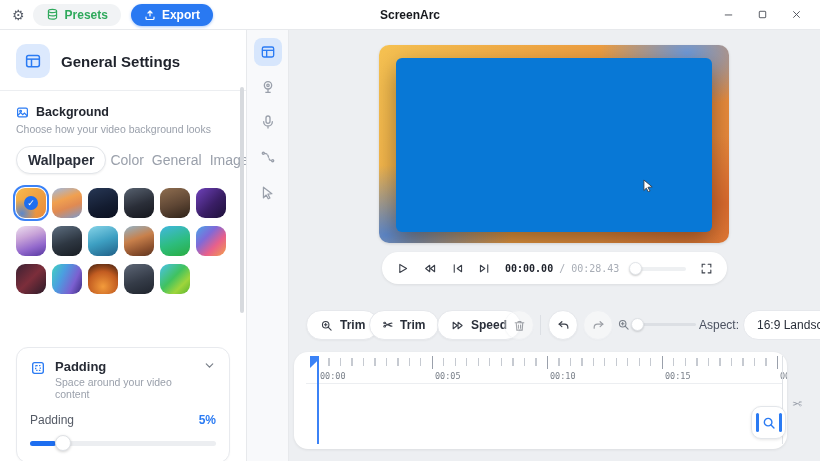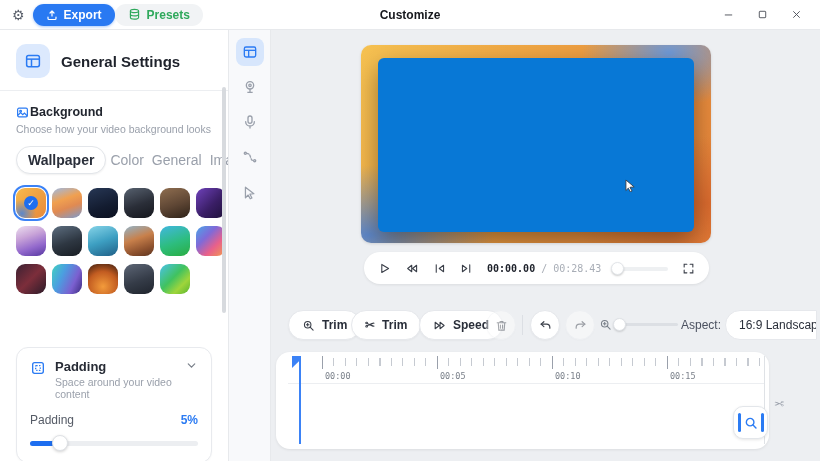--- a/index.html
+++ b/index.html
@@ -14,29 +14,29 @@
   .pill.presets { background:#f1f3f5; color:#2fa95c; margin-right:10px; }
   .pill.export { background:#2979f2; color:#ffffff; box-shadow:0 1px 3px rgba(41,121,242,.4); }
   .win-title { position:absolute; left:50%; top:50%; transform:translate(-50%,-50%); font-size:12px; font-weight:600; color:#16181d; }
   .win-controls { margin-left:auto; display:flex; align-items:center; gap:14px; color:#4a4f58; padding-right:6px; }
   .win-controls .wbtn { width:20px; height:20px; display:flex; align-items:center; justify-content:center; cursor:pointer; }
 
   
   .app-body { display:flex; height:431px; }
 
   
-  .sidebar { width:229px; background:#ffffff; border-right:1px solid #e7e9ec; position:relative; overflow:hidden; flex:none; }
+  .sidebar { width:247px; background:#ffffff; border-right:1px solid #e7e9ec; position:relative; overflow:hidden; flex:none; }
   .sb-scrollbar { position:absolute; right:2px; top:57px; width:4px; height:226px; background:#d7dade; border-radius:2px; }
   .sb-header { display:flex; align-items:center; gap:11px; padding:14px 16px 12px; }
   .sb-header .hicon { width:34px; height:34px; border-radius:10px; background:#dce9fd; color:#2b7bf3; display:flex; align-items:center; justify-content:center; flex:none; }
   .sb-header h1 { font-size:15px; font-weight:700; color:#1e222b; }
   .sb-header p { font-size:11px; color:#8b919c; margin-top:2px; }
   .sb-divider { height:1px; background:#eceef1; }
   .section { padding:14px 16px 0; }
-  .sec-label { display:flex; align-items:center; gap:1px; font-size:12.5px; font-weight:700; color:#22262f; }
+  .sec-label { display:flex; align-items:center; gap:7px; font-size:12.5px; font-weight:700; color:#22262f; }
   .sec-label .sicon { color:#2b7bf3; }
   .sec-desc { font-size:10.5px; color:#9aa0ab; margin-top:4px; }
   .tabs { display:flex; align-items:center; justify-content:space-between; margin-top:11px; padding-right:6px; }
   .tab { font-size:14px; color:#9aa0ab; cursor:pointer; padding:5px 4px; }
   .tab.active { background:#ffffff; border:1px solid #e3e6ea; border-radius:16px; padding:5px 11px; color:#2a2f3a; font-weight:600; box-shadow:0 1px 2px rgba(0,0,0,.06); }
   .wp-grid { display:grid; grid-template-columns:repeat(6,30px); gap:8px 6px; margin-top:14px; }
   .wp { width:30px; height:30px; border-radius:9px; cursor:pointer; position:relative; background:#ccc; }
   .wp.selected { outline:2px solid #3b82f6; outline-offset:1px; }
   .wp.selected .chk { position:absolute; left:50%; top:50%; transform:translate(-50%,-50%); width:14px; height:14px; border-radius:50%; background:#1d6ef0; color:#fff; font-size:9px; display:flex; align-items:center; justify-content:center; }
   .card { margin:0 16px; border:1px solid #e8eaee; border-radius:12px; background:#fff; padding:11px 13px; box-shadow:0 1px 2px rgba(0,0,0,.03); }
@@ -85,57 +85,57 @@
   .zslider { position:absolute; left:345px; top:13px; width:62px; height:3px; background:#dcdfe4; border-radius:2px; }
   .zslider .zthumb { position:absolute; top:-5px; width:13px; height:13px; border-radius:50%; background:#fff; border:1px solid #dfe2e6; box-shadow:0 1px 2px rgba(0,0,0,.15); transform:translateX(-6px); }
   .aspect-label { position:absolute; left:410px; top:8px; font-size:12px; color:#4b5160; }
   .aspect-dd { position:absolute; left:454px; top:0; width:92px; height:30px; background:#fff; border:1px solid #e6e8ec; border-radius:15px 0 0 15px; display:flex; align-items:center; padding:0 0 0 13px; font-size:12px; color:#2a2f3a; cursor:pointer; white-space:nowrap; overflow:hidden; }
 
   
   .timeline { position:absolute; left:5px; top:322px; width:493px; height:97px; background:#fff; border-radius:14px; box-shadow:0 1px 3px rgba(0,0,0,.08); overflow:hidden; }
   .tl-scissors { position:absolute; font-size:12px; color:#9aa0ab; cursor:pointer; }
   .tl-scissors.left { left:7px; top:322px; top:367px; }
   .tl-scissors.right { left:503px; top:367px; transform:scaleX(-1); }
-  .ruler { position:absolute; left:23px; top:4px; width:465px; height:28px;margin-left:23px; }
+  .ruler { position:absolute; left:23px; top:4px; width:465px; height:28px; }
   .ruler .minors { position:absolute; left:0; top:2px; width:462px; height:8px; background:repeating-linear-gradient(to right,#c6cad1 0px,#c6cad1 1px,transparent 1px,transparent 11.5px); }
   .ruler .major { position:absolute; top:0; width:1px; height:13px; background:#9aa0ab; }
   .ruler .rlabel { position:absolute; top:15px; font-family:"DejaVu Sans Mono", monospace; font-size:8.5px; color:#7a808a; }
   .ruler-sep { position:absolute; left:12px; right:5px; top:31px; height:1px; background:#eceef1; }
   .ruler-endline { position:absolute; left:488px; top:4px; width:1px; height:88px; background:#dfe2e6; }
   .playhead { position:absolute; left:23px; top:4px; width:2px; height:88px; background:#3b82f6; }
   .playhead .flag { position:absolute; left:-7px; top:0; width:8px; height:12px; background:#3b82f6; clip-path:polygon(0 0,100% 0,100% 35%,0 100%); }
   .zoom-badge { position:absolute; left:457px; top:54px; width:35px; height:33px; background:#fff; border:1px solid #e3e6ea; border-radius:10px; box-shadow:0 1px 3px rgba(0,0,0,.1); display:flex; align-items:center; justify-content:center; gap:3px; cursor:pointer; }
   .zoom-badge .bar { width:3px; height:19px; background:#2b7bf3; border-radius:2px; }
   .zoom-badge .mag { color:#2b7bf3; }
 </style>
 </head>
 <body>
 
 <div class="titlebar">
   <span class="gear">⚙</span>
-  <span class="pill export">
-    <span>
-      <svg width="12" height="12" viewBox="0 0 24 24" fill="none" stroke="currentColor" stroke-width="2.4" stroke-linecap="round" stroke-linejoin="round">
-          <path d="M12 14V4m0 0L8 8m4-4l4 4"></path>
-          <path d="M4 16v3a2 2 0 0 0 2 2h12a2 2 0 0 0 2-2v-3"></path>
-        </svg>
-    </span>
-    <span>Export</span>
-  </span>
   <span class="pill presets">
     <span>
       <svg width="13" height="13" viewBox="0 0 24 24" fill="none" stroke="currentColor" stroke-width="2.2" stroke-linecap="round">
           <ellipse cx="12" cy="5.5" rx="7.5" ry="3"></ellipse>
           <path d="M4.5 5.5v6c0 1.7 3.3 3 7.5 3s7.5-1.3 7.5-3v-6"></path>
           <path d="M4.5 11.5v6c0 1.7 3.3 3 7.5 3s7.5-1.3 7.5-3v-6"></path>
         </svg>
     </span>
     <span>Presets</span>
   </span>
-  <span class="win-title">Customize</span>
+  <span class="pill export">
+    <span>
+      <svg width="12" height="12" viewBox="0 0 24 24" fill="none" stroke="currentColor" stroke-width="2.4" stroke-linecap="round" stroke-linejoin="round">
+          <path d="M12 14V4m0 0L8 8m4-4l4 4"></path>
+          <path d="M4 16v3a2 2 0 0 0 2 2h12a2 2 0 0 0 2-2v-3"></path>
+        </svg>
+    </span>
+    <span>Export</span>
+  </span>
+  <span class="win-title">ScreenArc</span>
   <span class="win-controls">
     <span class="wbtn">
         <svg width="11" height="11" viewBox="0 0 24 24" stroke="currentColor" stroke-width="2" fill="none">
           <line x1="4" y1="13" x2="20" y2="13"></line>
         </svg>
       </span>
     <span class="wbtn">
         <svg width="11" height="11" viewBox="0 0 24 24" stroke="currentColor" stroke-width="2" fill="none">
           <rect x="5" y="5" width="14" height="14" rx="1.5"></rect>
         </svg>

